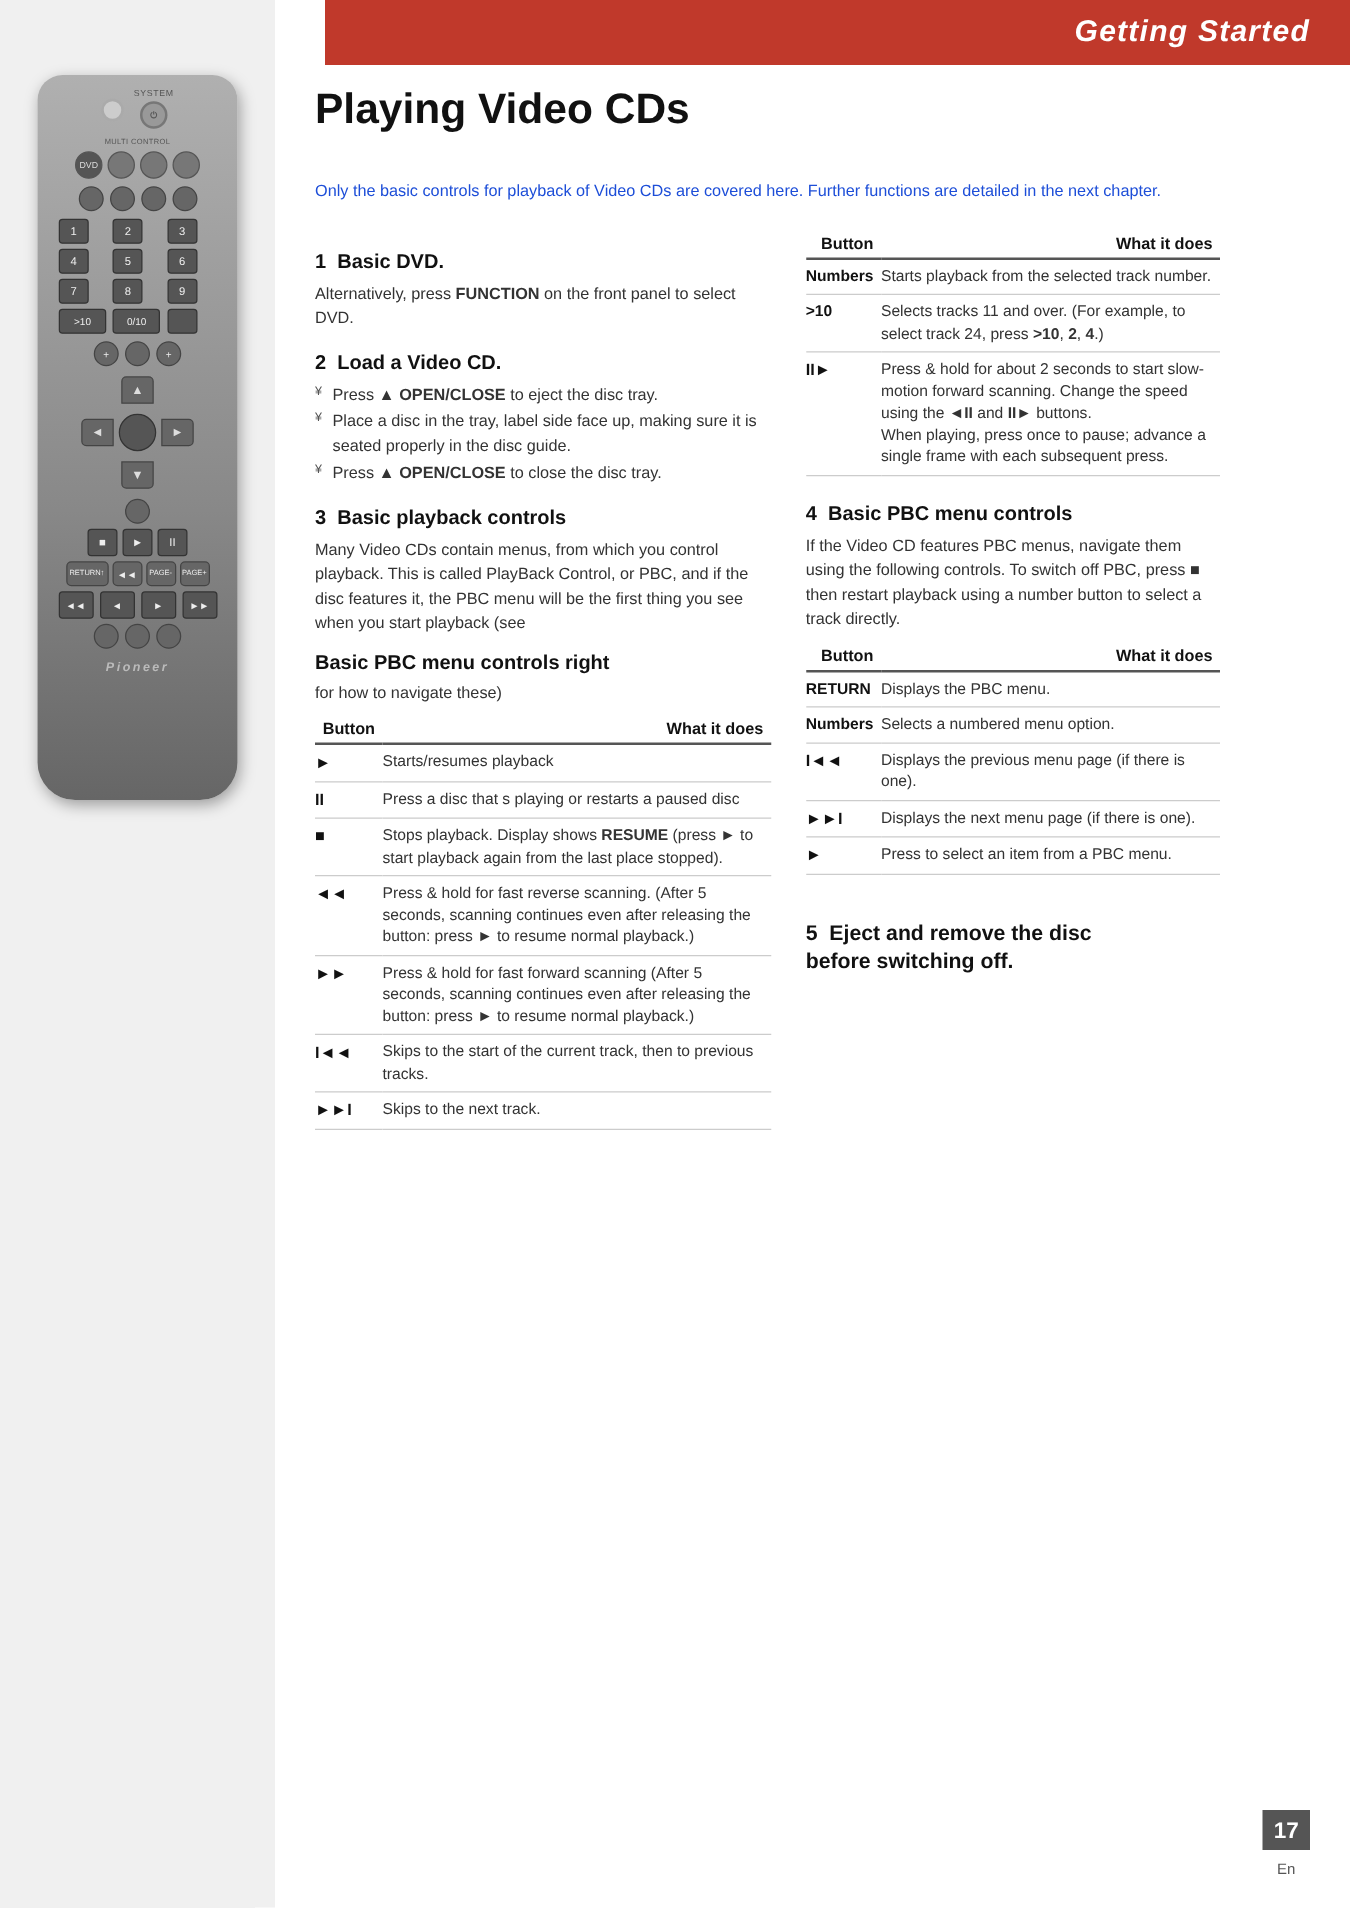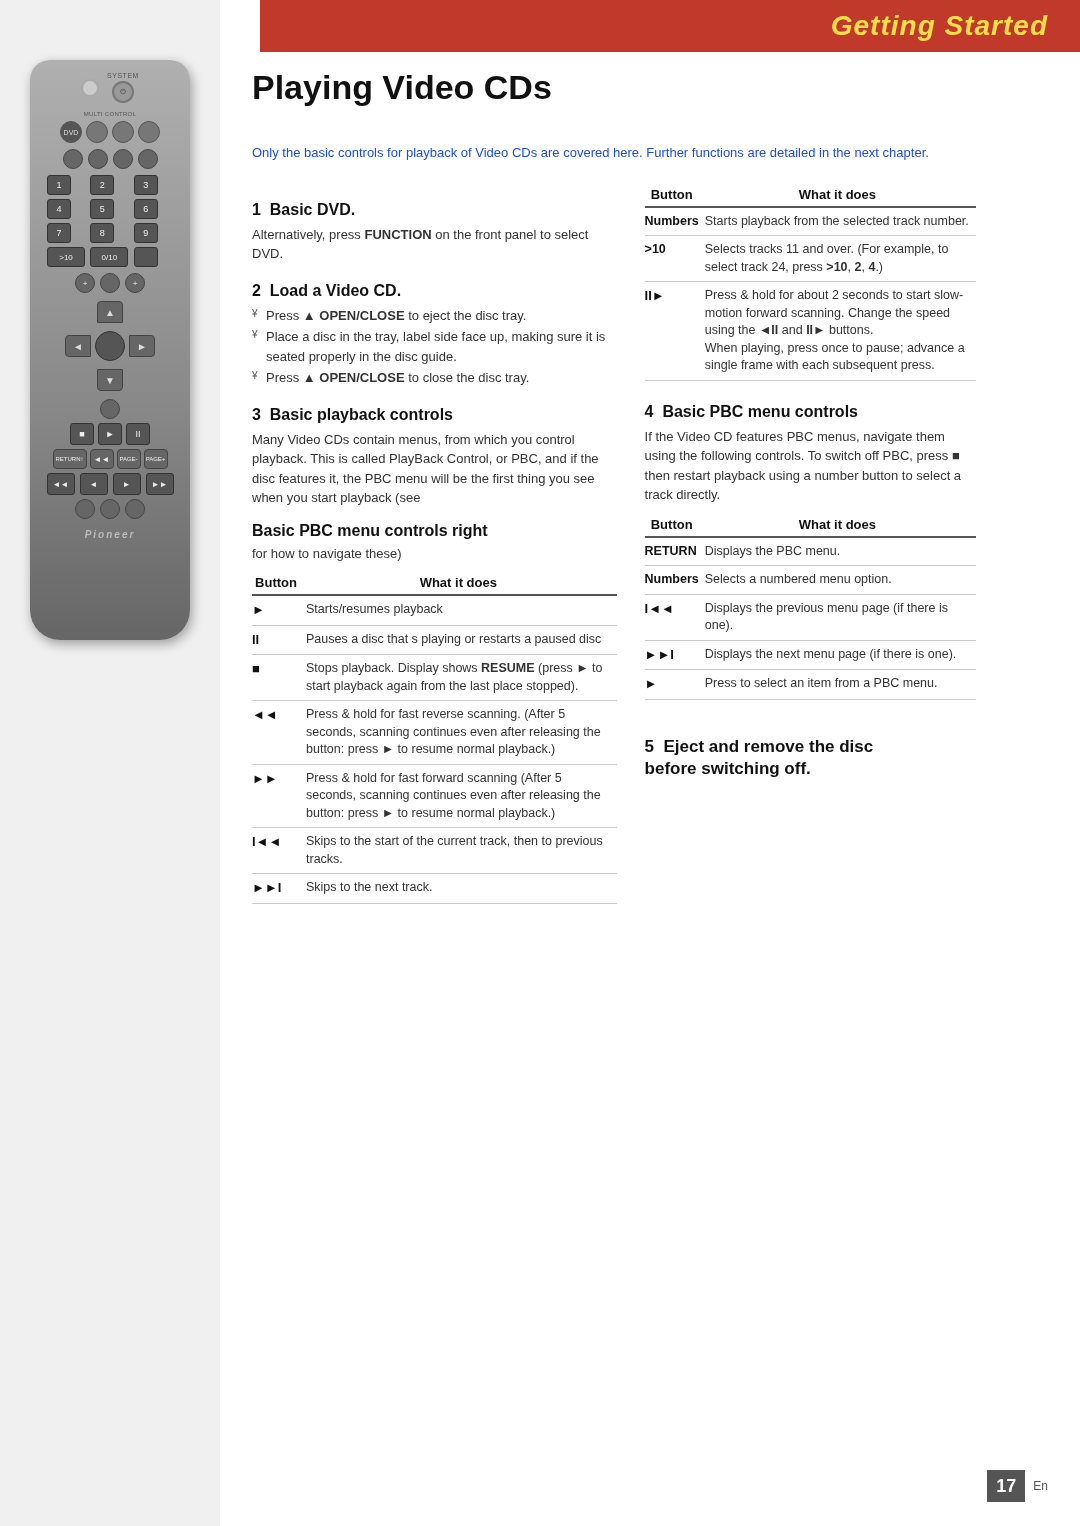--- a/index.html
+++ b/index.html
@@ -20,22 +20,22 @@
       right: 0;
       width: 820px;
       height: 52px;
       background: #c0392b;
       display: flex;
       align-items: center;
       justify-content: flex-end;
       padding-right: 32px;
     }
     .header-banner-text {
-      color: #fde047;
-      font-size: 28px;
+      color: #ffffff;
+      font-size: 24px;
       font-weight: bold;
       font-style: italic;
       letter-spacing: 1px;
     }
 
     
     .sidebar {
       position: absolute;
       top: 0;
       left: 0;
@@ -294,21 +294,21 @@
     .control-table {
       width: 100%;
       border-collapse: collapse;
       margin-top: 8px;
       font-size: 12.5px;
     }
     .control-table thead tr {
       border-bottom: 2px solid #555;
     }
     .control-table th {
-      text-align: center;
+      text-align: right;
       font-weight: bold;
       font-size: 13px;
       padding: 4px 6px 4px 0;
       color: #111;
     }
     .control-table td {
       padding: 5px 6px 5px 0;
       vertical-align: top;
       border-bottom: 1px solid #ccc;
       color: #333;
@@ -335,20 +335,21 @@
     }
 
     
     .page-footer {
       position: absolute;
       bottom: 24px;
       right: 32px;
       display: flex;
       align-items: center;
       gap: 8px;
+      flex-direction: column;
     }
     .page-num-box {
       background: #555;
       color: #fff;
       font-size: 18px;
       font-weight: bold;
       width: 38px;
       height: 32px;
       display: flex;
       align-items: center;
@@ -503,21 +504,21 @@
               <th>What it does</th>
             </tr>
           </thead>
           <tbody>
             <tr>
               <td><span class="btn-symbol">►</span></td>
               <td>Starts/resumes playback</td>
             </tr>
             <tr>
               <td><span class="btn-symbol">II</span></td>
-              <td>Pauses a disc that s playing or restarts a paused disc</td>
+              <td>Press a disc that s playing or restarts a paused disc</td>
             </tr>
             <tr>
               <td><span class="btn-symbol">■</span></td>
               <td>Stops playback. Display shows <strong>RESUME</strong> (press ► to start playback again from the last place stopped).</td>
             </tr>
             <tr>
               <td><span class="btn-symbol">◄◄</span></td>
               <td>Press &amp; hold for fast reverse scanning. (After 5 seconds, scanning continues even after releasing the button: press ► to resume normal playback.)</td>
             </tr>
             <tr>

